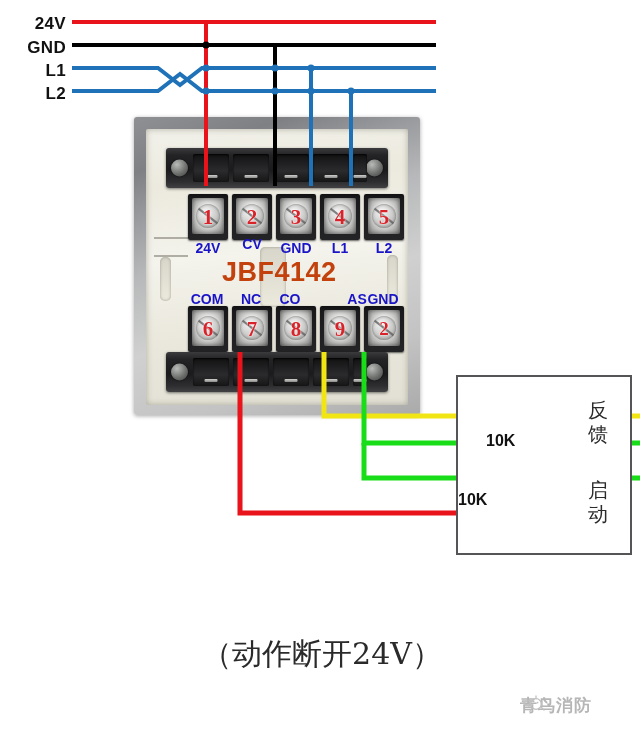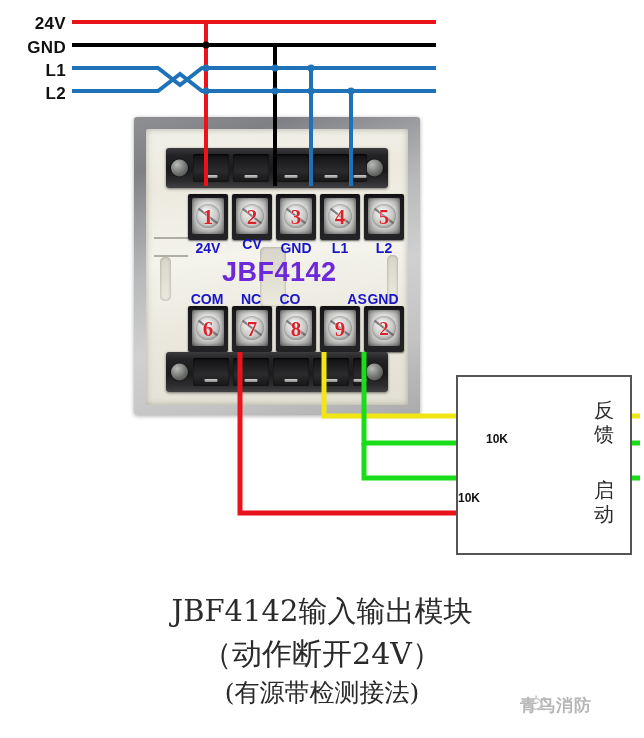--- a/index.html
+++ b/index.html
@@ -131,46 +131,46 @@
     font-family:"Liberation Sans",sans-serif;
     font-weight:bold;font-size:14px;
     color:#1a14c8;
     text-align:center;
     white-space:nowrap;
   }
   .modelname{
     position:absolute;
     font-family:"Liberation Sans",sans-serif;
     font-weight:bold;font-size:27px;
-    color:#6d28d9;
+    color:#c2410c;
     letter-spacing:.5px;
     white-space:nowrap;
   }
 
   
   .devbox{
     position:absolute;
     left:456px; top:375px; width:176px; height:180px;
     border:2px solid #555558;
     background:#ffffff;
     box-sizing:border-box;
   }
   .devlabel{
     position:absolute;
     width:26px;
     font-family:"DejaVu Sans","Liberation Sans",sans-serif;
     font-size:20px;
     line-height:24px;
     color:#2b2b2b;
-    text-align:right;
+    text-align:left;
   }
   .res-label{
     position:absolute;
     font-family:"Liberation Sans",sans-serif;
-    font-weight:bold;font-size:12px;
+    font-weight:bold;font-size:16px;
     color:#111111;
     white-space:nowrap;
   }
 
   
   .caption{
     position:absolute;
     left:0;right:0;
     text-align:center;
     font-family:"DejaVu Serif","Liberation Serif",serif;
@@ -384,23 +384,21 @@
   </svg>
 
   <div class="devbox"></div>
 
   <div class="res-label" style="left:486px;top:432px;">10K</div>
   <div class="res-label" style="left:458px;top:491px;">10K</div>
 
   <div class="devlabel" style="left:588px;top:398px;">反馈</div>
   <div class="devlabel" style="left:588px;top:478px;">启动</div>
 
-  <div class="caption l1">JBF4142输入输出模块</div>
   <div class="caption l2">（动作断开24V）</div>
-  <div class="caption l3">(有源带检测接法)</div>
 
   <div class="watermark">
     <svg width="26" height="22" viewBox="0 0 26 22">
       <g fill="none" stroke="#a8a8a8" stroke-width="1.3" stroke-linecap="round">
         <path d="M3 9 L10 6 L9 12 Z"></path>
         <circle cx="16" cy="10" r="5.4"></circle>
         <path d="M16 4.6 L16 2"></path>
         <path d="M21 13 L24 16"></path>
         <path d="M12 14 L10 17"></path>
         <circle cx="17.6" cy="8.6" r="0.9" fill="#a8a8a8" stroke="none"></circle>

